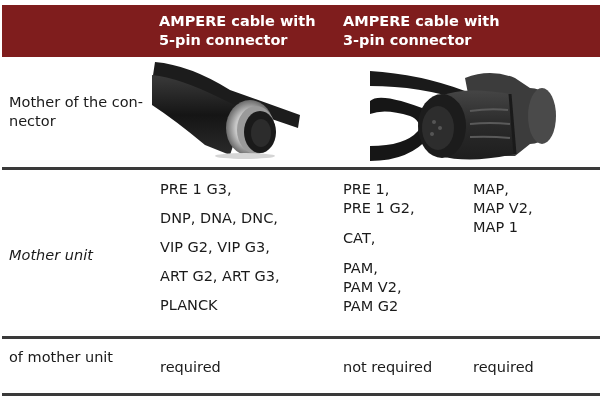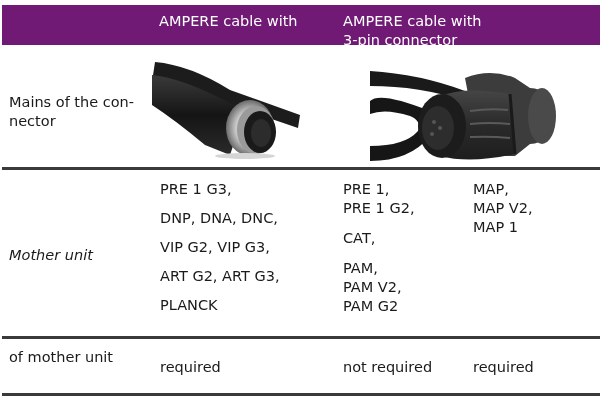--- a/index.html
+++ b/index.html
@@ -2,50 +2,52 @@
 <html><head>
 <meta charset="utf-8">
 <style>
   html, body { margin: 0; padding: 0; background: #ffffff; }
   body {
     width: 603px; height: 403px; position: relative; overflow: hidden;
     font-family: "DejaVu Sans", "Liberation Sans", sans-serif;
     color: #1a1a1a;
   }
   .header {
-    position: absolute; left: 2px; top: 5px; width: 598px; height: 40px;
-    background: #701a75;
+    position: absolute; left: 2px; top: 5px; width: 598px; height: 52px;
+    background: #7f1d1d;
+    font-weight: bold;
   }
   .hcell {
     position: absolute; top: 7px; color: #ffffff; font-size: 14.5px; line-height: 19px;
   }
   .hline { display: block; white-space: nowrap; }
   .rule {
     position: absolute; left: 2px; width: 598px; height: 3px; background: #3a3a3a;
   }
   .txt { position: absolute; font-size: 14.5px; line-height: 19px; white-space: nowrap; color: #1a1a1a; }
   .label-line { display: block; }
   .img-box { position: absolute; overflow: hidden; }
   svg { display: block; }
 </style>
 </head>
 <body>
 
 <div class="header">
   <div class="hcell" style="left:157px;">
     <span class="hline">AMPERE cable with</span>
+    <span class="hline">5-pin connector</span>
   </div>
   <div class="hcell" style="left:341px;">
     <span class="hline">AMPERE cable with</span>
     <span class="hline">3-pin connector</span>
   </div>
 </div>
 
 <div class="txt" style="left:9px; top:93px;">
-  <span class="label-line">Mains of the con-</span>
+  <span class="label-line">Mother of the con-</span>
   <span class="label-line">nector</span>
 </div>
 
 <div class="img-box" style="left:150px; top:60px; width:160px; height:100px;">
   <svg width="160" height="100" viewBox="0 0 160 100">
     <defs>
       <linearGradient id="c5body" x1="0" y1="0" x2="0" y2="1">
         <stop offset="0" stop-color="#3a3a3a"></stop>
         <stop offset="0.5" stop-color="#151515"></stop>
         <stop offset="1" stop-color="#2a2a2a"></stop>

